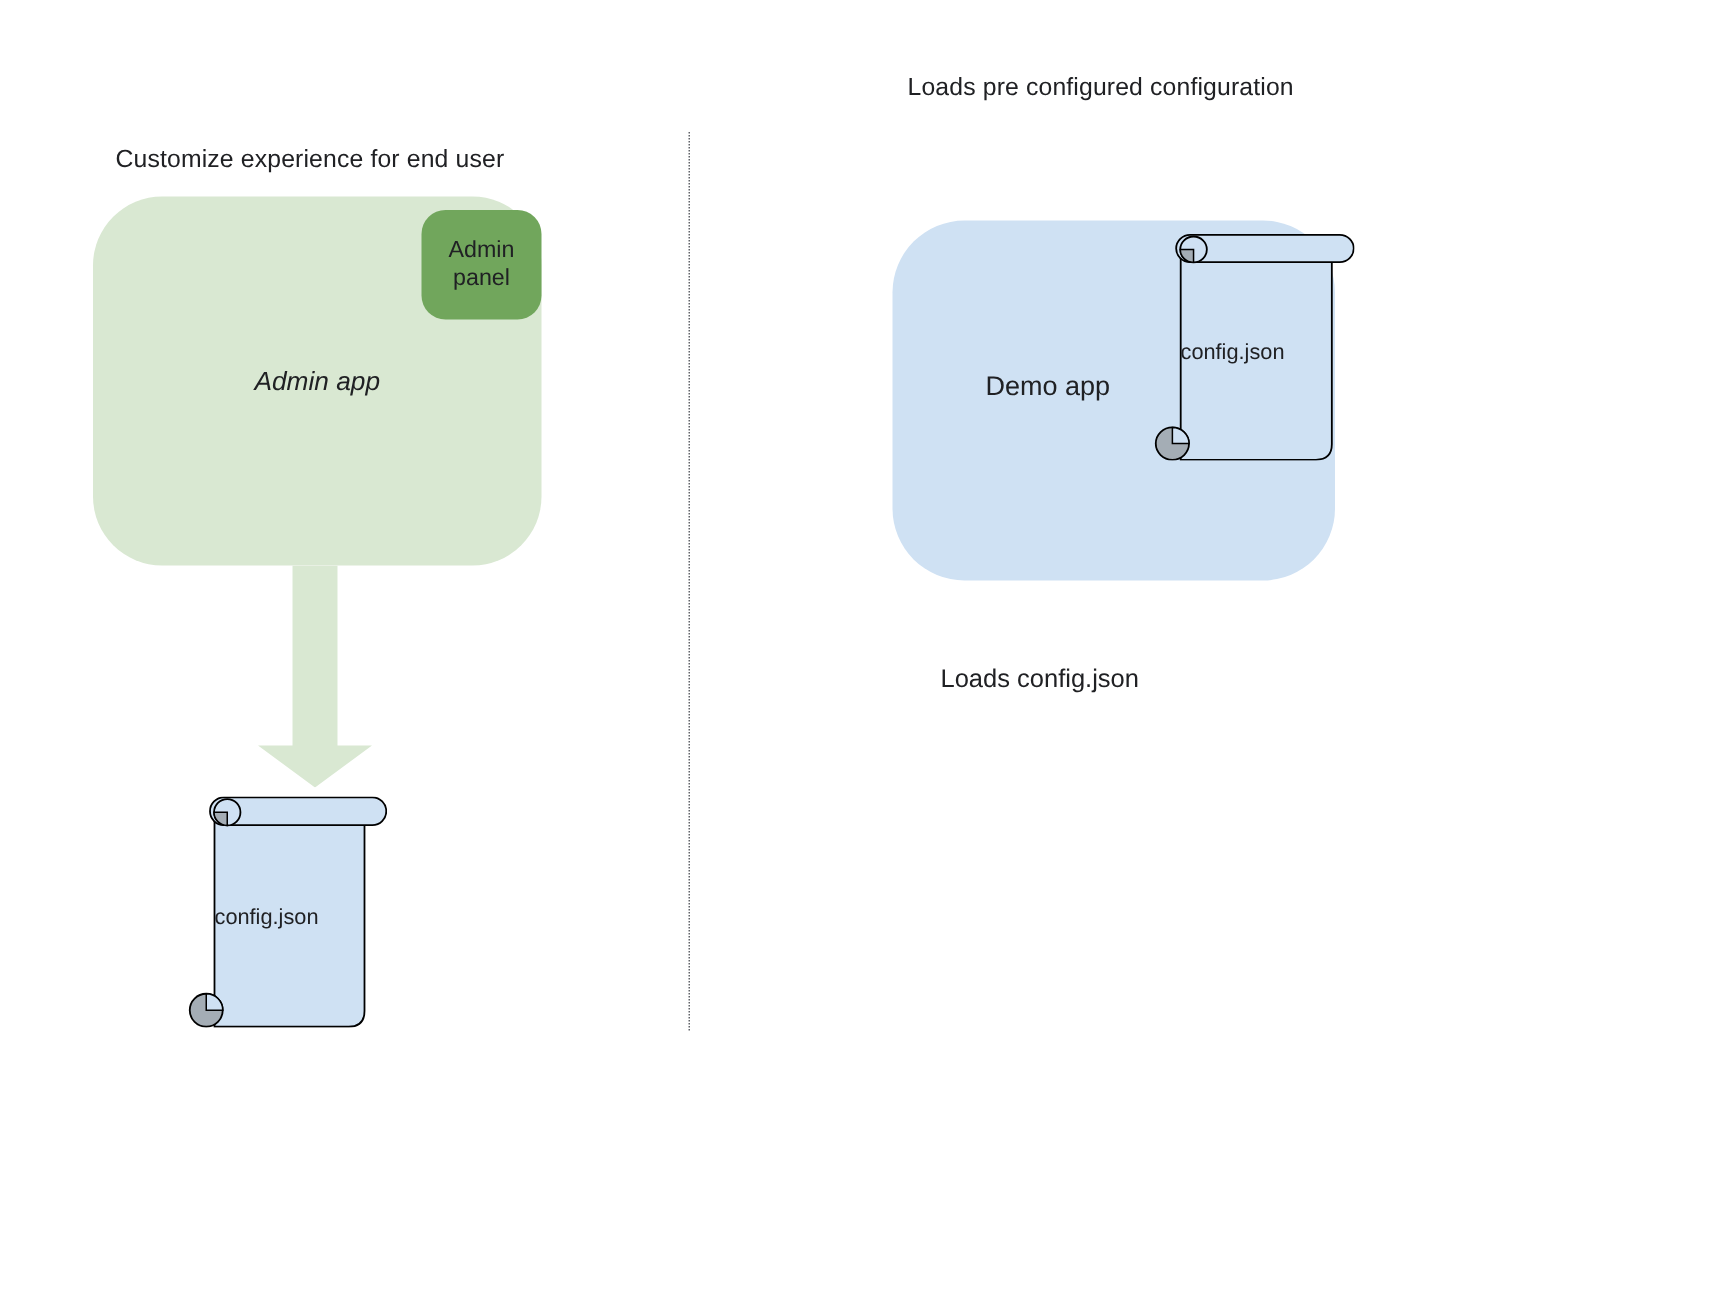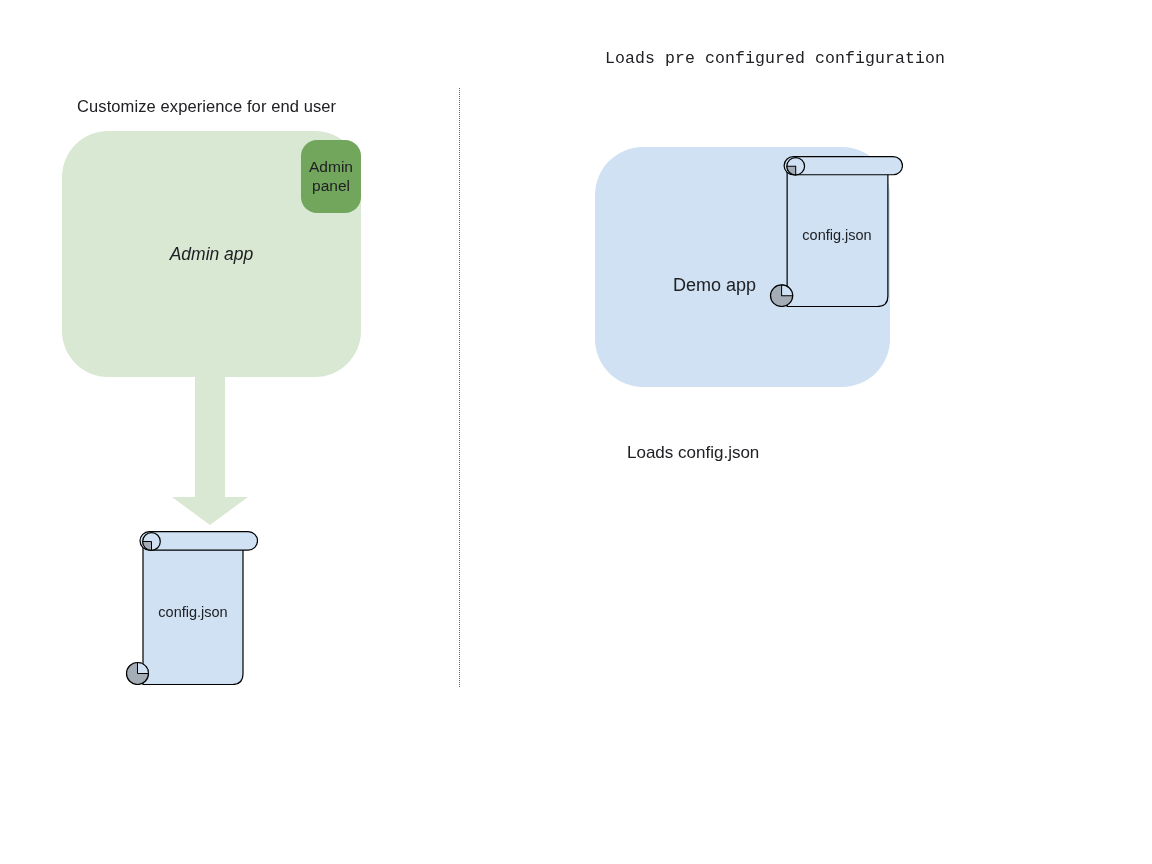--- a/index.html
+++ b/index.html
@@ -15,61 +15,61 @@
   .admin-app{
     left:62px;top:131px;width:299px;height:246px;
     background:var(--green-light);border-radius:46px;
   }
   .admin-app-label{
     position:absolute;inset:0;display:flex;align-items:center;justify-content:center;
     font-size:17.5px;
     font-style:italic;
   }
   .admin-panel{
-    position:absolute;right:0;top:9px;width:60px;height:73px;
+    position:absolute;right:0;top:9px;width:80px;height:73px;
     background:var(--green-dark);border-radius:16px;
     display:flex;align-items:center;justify-content:center;
   }
   .admin-panel-label{width:60px;text-align:center;font-size:15.5px;line-height:1.22;}
 
   .down-arrow{left:170px;top:377px;width:80px;height:148px;}
   .arrow-caption{left:250px;top:408px;width:96px;font-size:17px;line-height:22px;}
 
   
   .scroll{display:block;}
   .scroll svg{position:absolute;inset:0;width:100%;height:100%;}
   .scroll-label{
-    position:absolute;left:18px;width:100px;text-align:center;
+    position:absolute;left:18px;width:100px;
     font-size:14.5px;
   }
   .scroll-left{left:125px;top:531px;width:133px;height:154px;}
   .scroll-left .scroll-label{top:73px;}
   .scroll-right{left:769px;top:156px;width:134px;height:151px;}
   .scroll-right .scroll-label{top:71px;}
 
   
   .demo-app{
     left:595px;top:147px;width:295px;height:240px;
     background:var(--blue-light);border-radius:48px;
   }
-  .demo-app-label{position:absolute;left:62px;top:128px;font-size:18px;margin-left:16px;}
+  .demo-app-label{position:absolute;left:62px;top:100px;font-size:18px;}
   .caption-right{left:627px;top:443px;font-size:17px;white-space:nowrap;}
 
   .divider{
     left:459px;top:88px;height:599px;width:0;
     border-left:1px dotted var(--divider,#606368);
   }
 </style>
 </head>
 <body>
 
 <div id="canvas">
 
   <div class="abs panel-title" style="left:77px;top:49px;margin-top:48px;">Customize experience for end user</div>
-  <div class="abs panel-title" style="left:605px;top:49px;font-family:Liberation Mono, monospace;">Loads pre configured configuration</div>
+  <div class="abs panel-title" style="left:605px;top:49px;">Loads pre configured configuration</div>
 
   <div class="abs divider"></div>
 
   <div class="abs admin-app">
     <div class="admin-app-label">Admin app</div>
     <div class="admin-panel">
       <div class="admin-panel-label">Admin panel</div>
     </div>
   </div>
 

